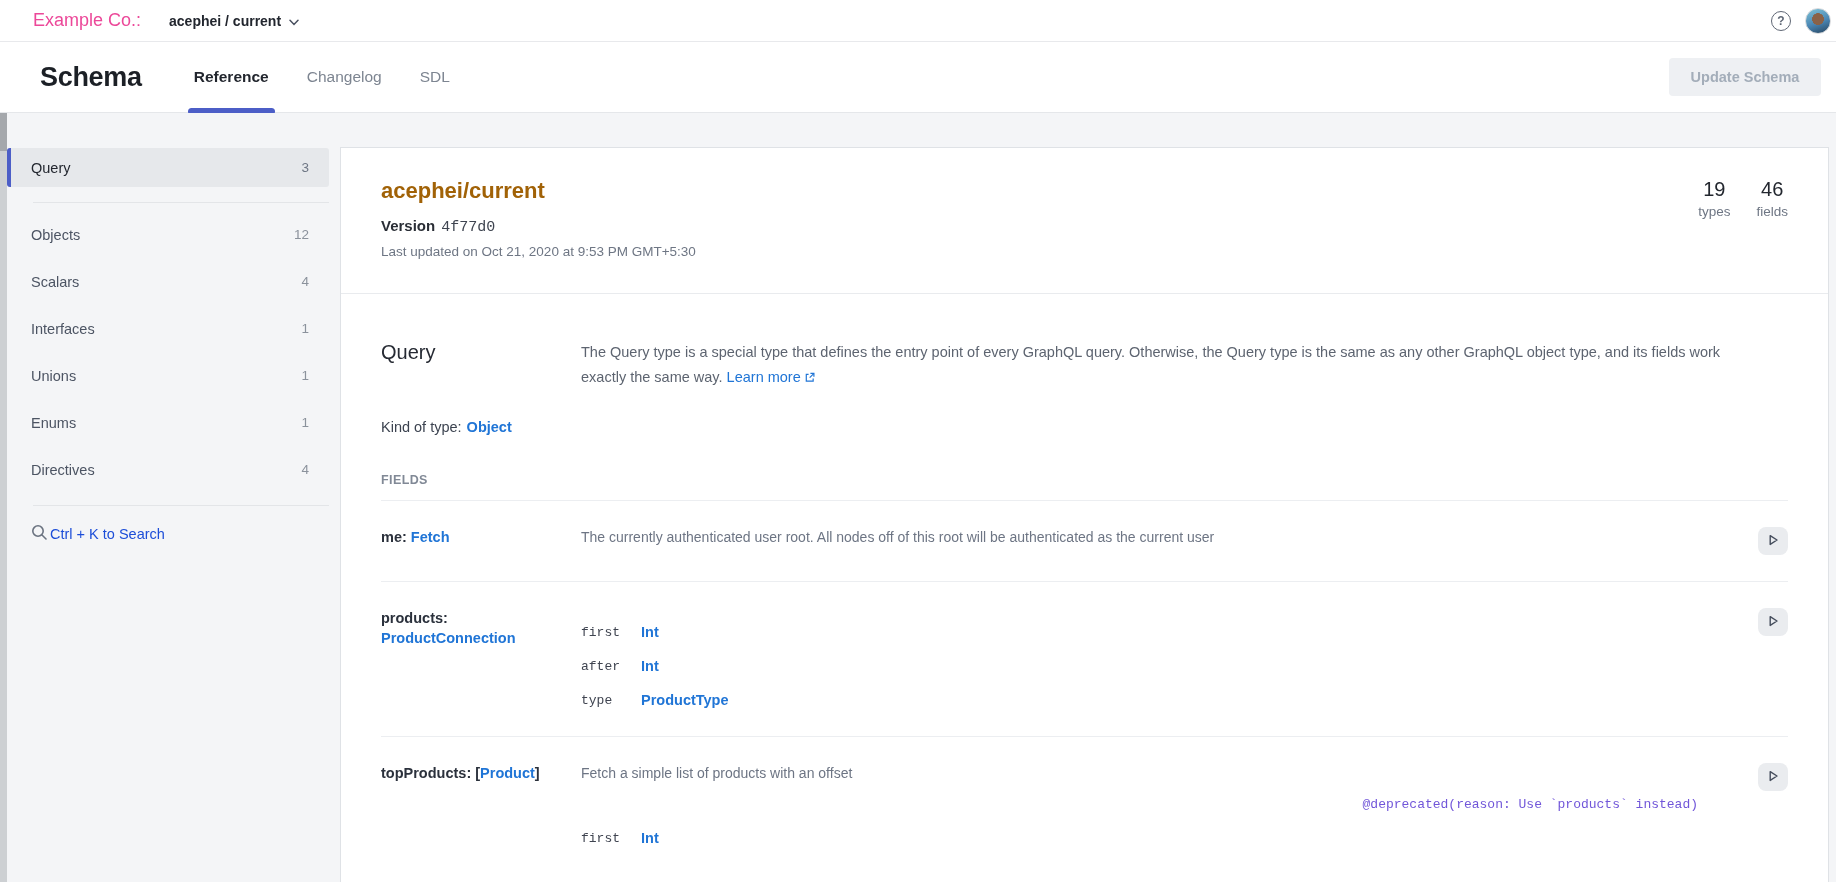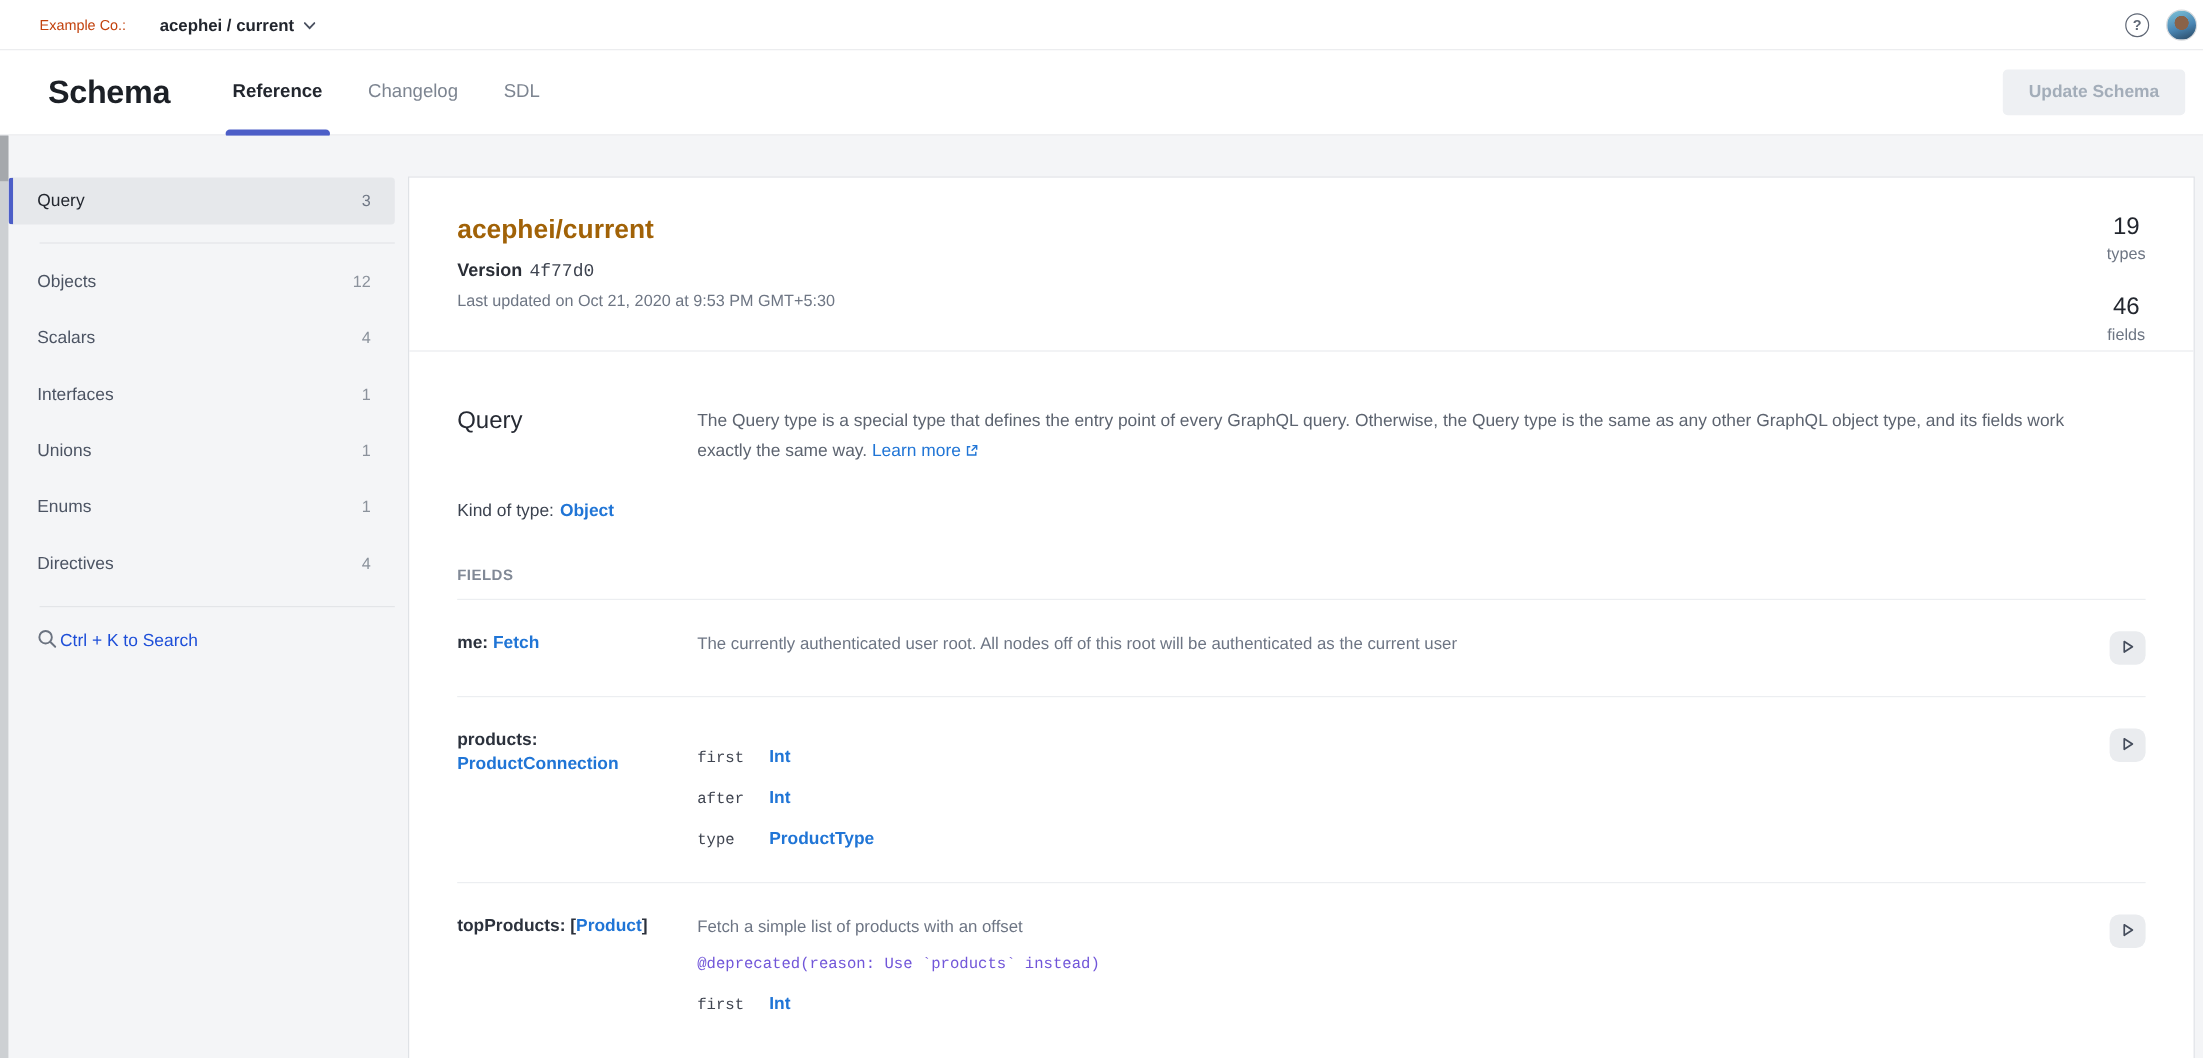--- a/index.html
+++ b/index.html
@@ -20,21 +20,21 @@
   }
   .mono{font-family:"Liberation Mono","DejaVu Sans Mono",monospace;}
   a{text-decoration:none;cursor:pointer;}
 
   
   .topbar{
     position:absolute;top:0;left:0;right:0;height:42px;
     background:#fff;border-bottom:1px solid #e8e9ec;
     display:flex;align-items:center;padding:0 14px 0 33px;overflow:hidden;
   }
-  .org-label{font-size:12px;color:#c2410c;}
+  .org-label{font-size:18px;color:#ec4899;}
   .graph-selector{
     display:flex;align-items:center;gap:8px;margin-left:28px;cursor:pointer;
   }
   .graph-selector .gname{font-size:14px;font-weight:700;color:#22262e;}
   .topbar-right{margin-left:auto;display:flex;align-items:center;gap:14px;}
   .help-btn{
     width:20px;height:20px;border-radius:50%;border:1.5px solid #5f6775;
     background:#fff;color:#5f6775;font-size:12px;font-weight:700;
     display:flex;align-items:center;justify-content:center;cursor:pointer;
   }
@@ -98,21 +98,21 @@
   .card{
     position:absolute;left:340px;top:34px;width:1489px;bottom:-2px;
     background:#fff;border:1px solid #dfe2e6;overflow:hidden;
   }
   .card-header{position:relative;padding:30px 40px 34px 40px;}
   .graph-title{font-size:22px;font-weight:700;color:#a16207;}
   .version-row{margin-top:13px;font-size:15px;}
   .version-row .vlabel{font-weight:700;color:#2a2e36;}
   .version-row .vvalue{color:#3e4450;font-size:15px;margin-left:6px;}
   .last-updated{margin-top:8px;font-size:13.5px;color:#6e7684;}
-  .stats{position:absolute;top:30px;right:40px;display:flex;gap:26px;flex-direction:column;}
+  .stats{position:absolute;top:30px;right:40px;display:flex;gap:26px;}
   .stat{text-align:center;}
   .stat .num{font-size:20px;color:#23272f;}
   .stat .lbl{font-size:13.5px;color:#6e7684;margin-top:3px;}
   .card-divider{border-top:1px solid #e9ebee;}
 
   .card-body{padding:0 40px;}
   .type-header{display:flex;margin-top:46px;}
   .type-name{width:200px;flex:none;font-size:20px;font-weight:500;color:#262a33;line-height:25px;}
   .type-desc{flex:1;padding-right:44px;font-size:14.5px;line-height:25px;color:#5d6470;}
   .learn-more{color:var(--link-blue);}
@@ -124,21 +124,21 @@
   .fields-heading{
     margin-top:34px;font-size:12.5px;font-weight:700;letter-spacing:0.4px;
     color:#818996;height:15px;
   }
   .fields-list{margin-top:12px;}
   .field-row{display:flex;align-items:flex-start;border-top:1px solid #eceef1;padding:26px 0;}
   .field-name{width:200px;flex:none;font-size:14.5px;font-weight:700;color:#2b313c;line-height:20px;}
   .field-name a{color:var(--link-blue);font-weight:700;}
   .field-mid{flex:1;padding-right:60px;}
   .field-desc{font-size:14px;color:#6d7584;line-height:20px;}
-  .field-deprecated{margin-top:12px;font-size:13px;color:var(--deprecated-purple);line-height:19px;}
+  .field-deprecated{margin-top:12px;font-size:13px;color:var(--deprecated-purple);line-height:19px;text-align:right;}
   .field-args{margin-top:14px;}
   .arg-row{display:flex;align-items:center;height:20px;}
   .arg-row + .arg-row{margin-top:14px;}
   .arg-name{font-size:13px;color:#3f4450;min-width:60px;display:inline-block;}
   .arg-type{font-size:14.5px;font-weight:700;color:var(--link-blue);}
   .play-btn{
     width:30px;height:28px;border:none;border-radius:8px;background:#eaecef;
     display:flex;align-items:center;justify-content:center;cursor:pointer;flex:none;
   }
 </style>

